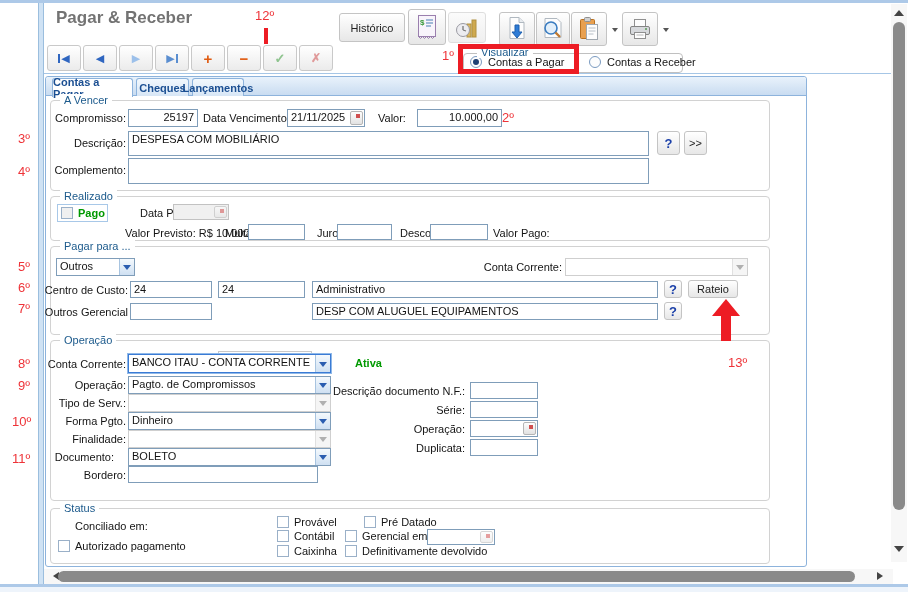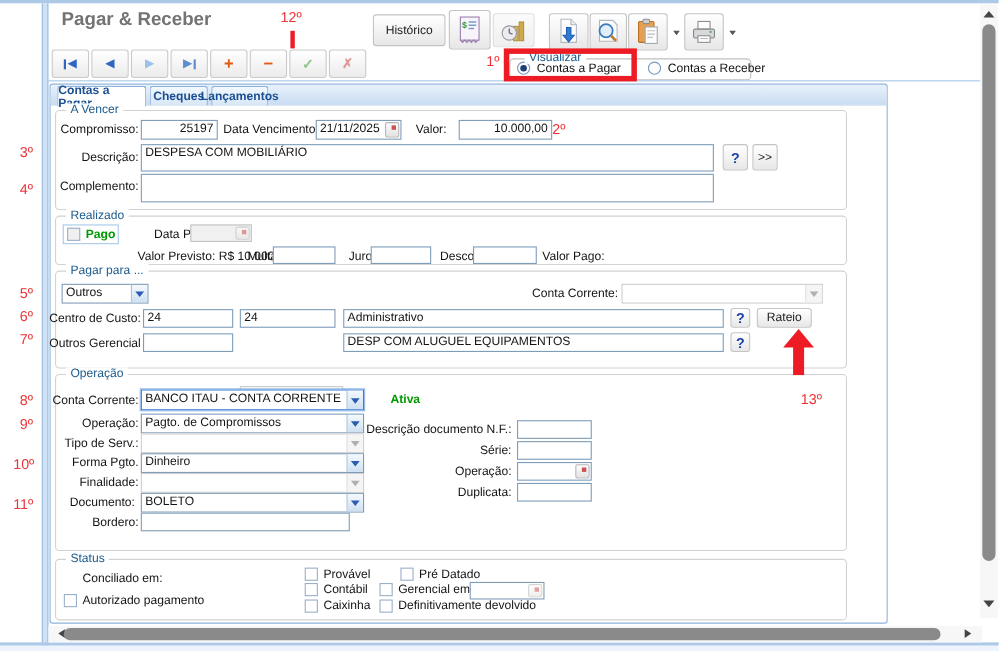--- a/index.html
+++ b/index.html
@@ -276,21 +276,21 @@
 <div class="lbl r" style="left:40px;top:415px;width:86px;">Forma Pgto.</div>
 <div class="combo" style="left:128px;top:412px;width:203px;height:18px;">
   <span>Dinheiro</span>
   <span class="ca"></span>
 </div>
 <div class="lbl r" style="left:40px;top:433px;width:86px;">Finalidade:</div>
 <div class="combo dis" style="left:128px;top:430px;width:203px;height:18px;">
   <span></span>
   <span class="ca"></span>
 </div>
-<div class="lbl r" style="left:50px;top:451px;width:86px;text-align:center;">Documento:</div>
+<div class="lbl r" style="left:28px;top:451px;width:86px;">Documento:</div>
 <div class="combo" style="left:128px;top:448px;width:203px;height:18px;">
   <span>BOLETO</span>
   <span class="ca"></span>
 </div>
 <div class="lbl r" style="left:40px;top:469px;width:86px;">Bordero:</div>
 <div class="fld" style="left:128px;top:466px;width:190px;height:17px;"></div>
 
 <div class="lbl r" style="left:330px;top:385px;width:135px;">Descrição documento N.F.:</div>
 <div class="fld" style="left:470px;top:382px;width:68px;height:17px;"></div>
 <div class="lbl r" style="left:330px;top:404px;width:135px;">Série:</div>

